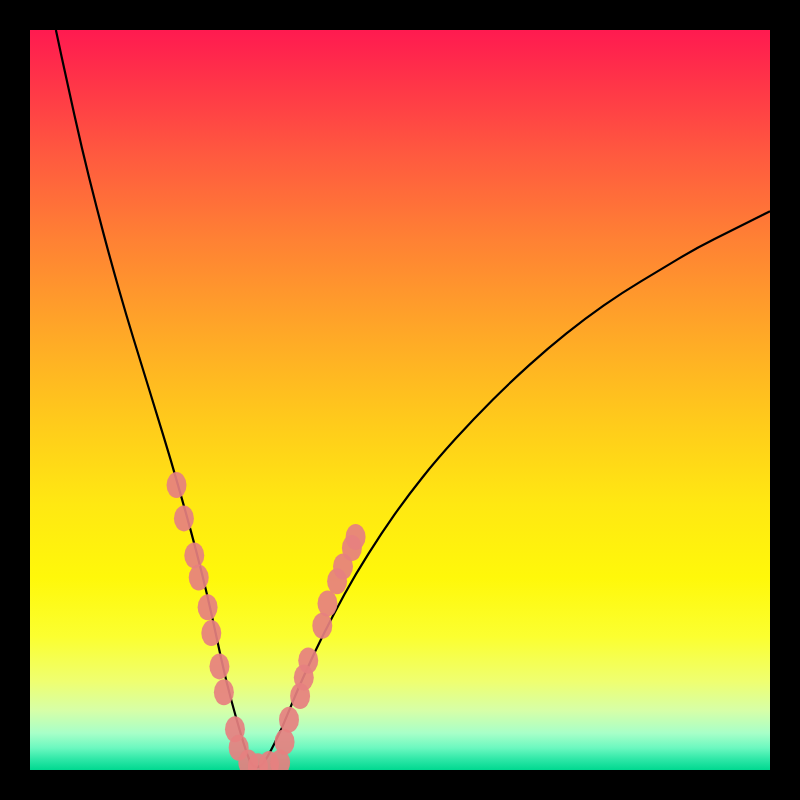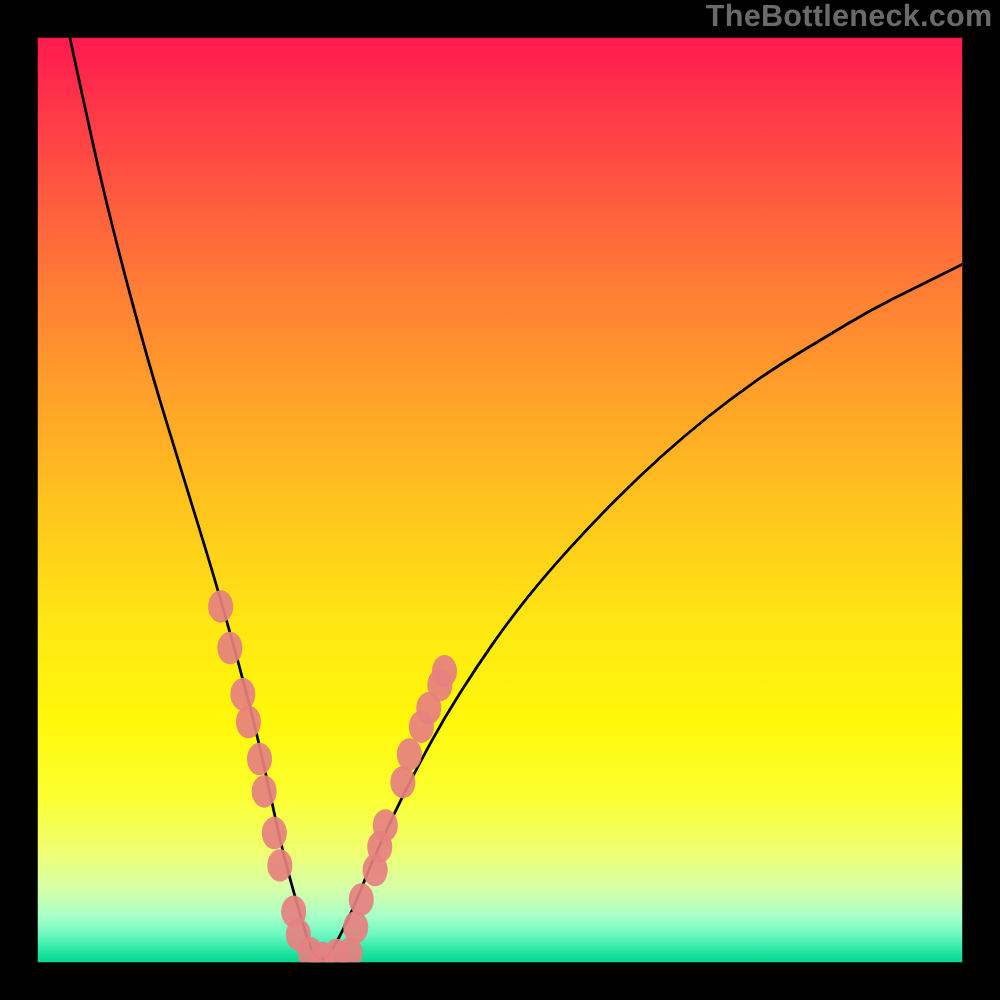--- a/index.html
+++ b/index.html
@@ -84,14 +84,13 @@
           <ellipse cx="278.24" cy="630.48" rx="10" ry="13" class="marker"></ellipse>
           <ellipse cx="292.30" cy="595.70" rx="10" ry="13" class="marker"></ellipse>
           <ellipse cx="297.48" cy="573.50" rx="10" ry="13" class="marker"></ellipse>
           <ellipse cx="307.10" cy="551.30" rx="10" ry="13" class="marker"></ellipse>
           <ellipse cx="313.02" cy="536.50" rx="10" ry="13" class="marker"></ellipse>
           <ellipse cx="321.90" cy="518.00" rx="10" ry="13" class="marker"></ellipse>
           <ellipse cx="325.60" cy="506.90" rx="10" ry="13" class="marker"></ellipse>
         </g>
     </svg>
   </div>
-  <div class="watermark">TheBottleneck.com</div>
 </div>
 
 </body></html>

